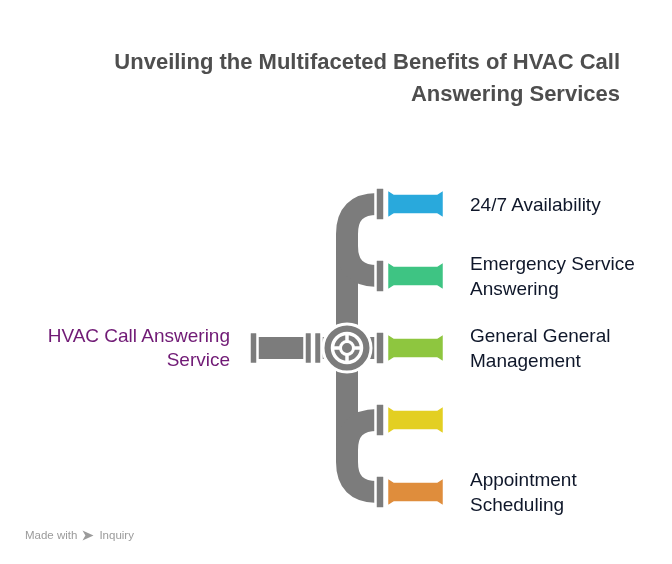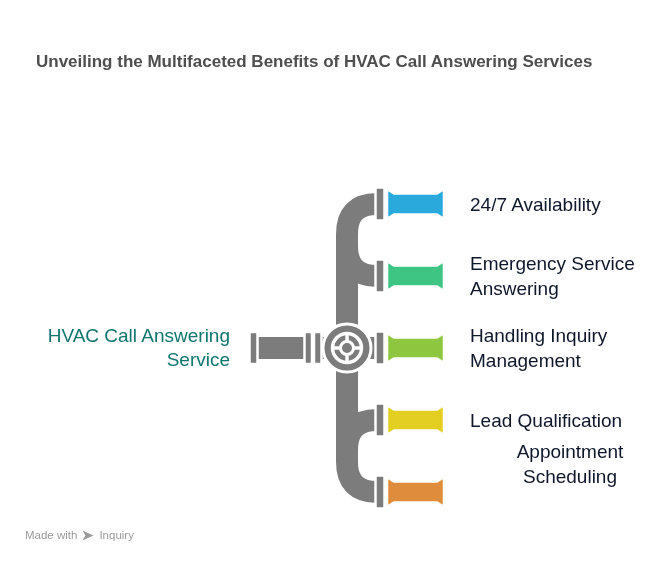--- a/index.html
+++ b/index.html
@@ -1,36 +1,36 @@
 <!DOCTYPE html>
 <html><head>
 <meta charset="utf-8">
 <style>
   html,body{margin:0;padding:0;background:#fff;}
   .canvas{
     position:relative;width:672px;height:564px;background:#fff;overflow:hidden;
     font-family:"Liberation Sans","DejaVu Sans",sans-serif;
   }
   .title{
-    position:absolute;top:46px;left:36px;width:600px;
-    font-size:17px;line-height:32px;font-weight:bold;color:#4E4E4E;
-    text-align:left;margin:0;
+    position:absolute;top:46px;left:20px;width:600px;
+    font-size:22px;line-height:32px;font-weight:bold;color:#4E4E4E;
+    text-align:right;margin:0;
   }
   .diagram{position:absolute;left:0;top:0;width:672px;height:564px;}
   .center-label{
     position:absolute;top:324px;right:442px;width:200px;
-    font-size:19px;line-height:24px;font-weight:500;color:#0f766e;
+    font-size:19px;line-height:24px;font-weight:500;color:#701a75;
     text-align:right;
   }
   .branch-label{
     position:absolute;left:470px;width:200px;height:60px;
     display:flex;align-items:center;
     font-size:19px;line-height:25px;font-weight:500;color:#0f172a;
   }
-  .bl-0{top:174px;} .bl-1{top:246px;} .bl-2{top:318px;} .bl-3{top:390px;} .bl-4{top:434px;text-align:center;}
+  .bl-0{top:174px;} .bl-1{top:246px;} .bl-2{top:318px;} .bl-3{top:390px;} .bl-4{top:462px;}
   .watermark{
     position:absolute;left:25px;top:527px;height:16px;
     display:flex;align-items:center;gap:5px;
     font-size:11.5px;font-weight:500;color:#9B9B9B;cursor:pointer;
   }
   .watermark svg{display:block;}
 </style>
 </head>
 <body>
 
@@ -82,22 +82,21 @@
       <polygon points="387,333 394,337.5 437,337.5 444,333 444,363 437,358.5 394,358.5 387,363" fill="#8EC63F"></polygon>
       <polygon points="387,405 394,409.5 437,409.5 444,405 444,435 437,430.5 394,430.5 387,435" fill="#E3CF22"></polygon>
       <polygon points="387,477 394,481.5 437,481.5 444,477 444,507 437,502.5 394,502.5 387,507" fill="#DF8D3C"></polygon>
     </g>
   </svg>
 
   <div class="center-label">HVAC Call Answering Service</div>
 
   <div class="branch-label bl-0">24/7 Availability</div>
   <div class="branch-label bl-1">Emergency Service Answering</div>
-  <div class="branch-label bl-2">Handling Inquiry Management</div>
-  <div class="branch-label bl-3">Lead Qualification</div>
+  <div class="branch-label bl-2">General General Management</div>
   <div class="branch-label bl-4">Appointment Scheduling</div>
 
   <div class="watermark">
     <span>Made with</span>
     <svg width="12" height="11" viewBox="0 0 12 11">
       <path d="M0.5,0.5 L11.5,5.5 L0.5,10.5 L3.4,5.5 Z" fill="#9B9B9B"></path>
     </svg>
     <span>Inquiry</span>
   </div>
 

